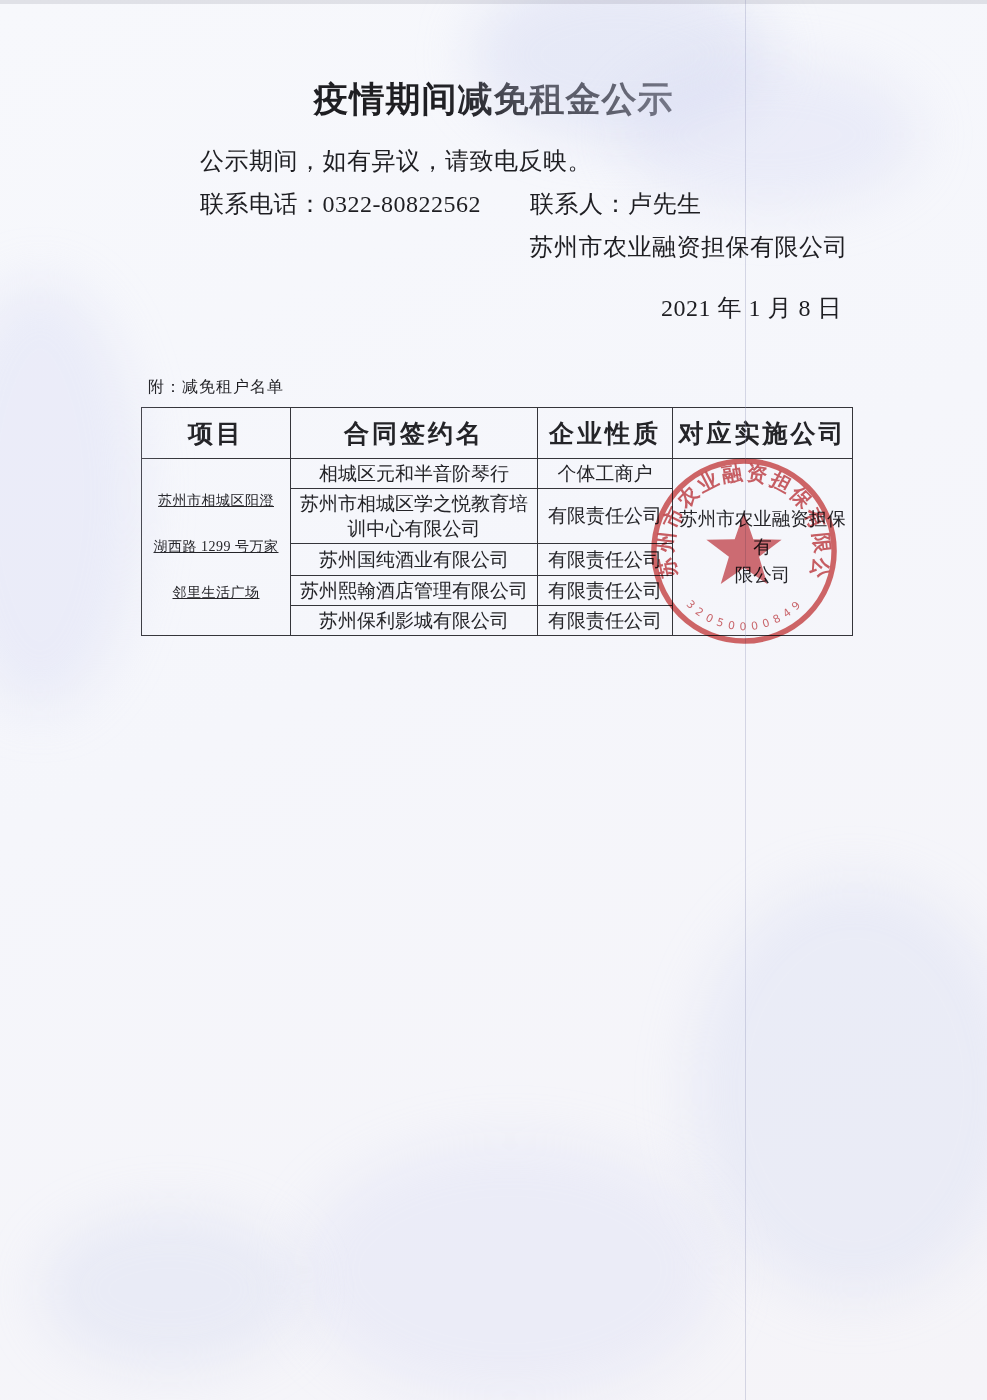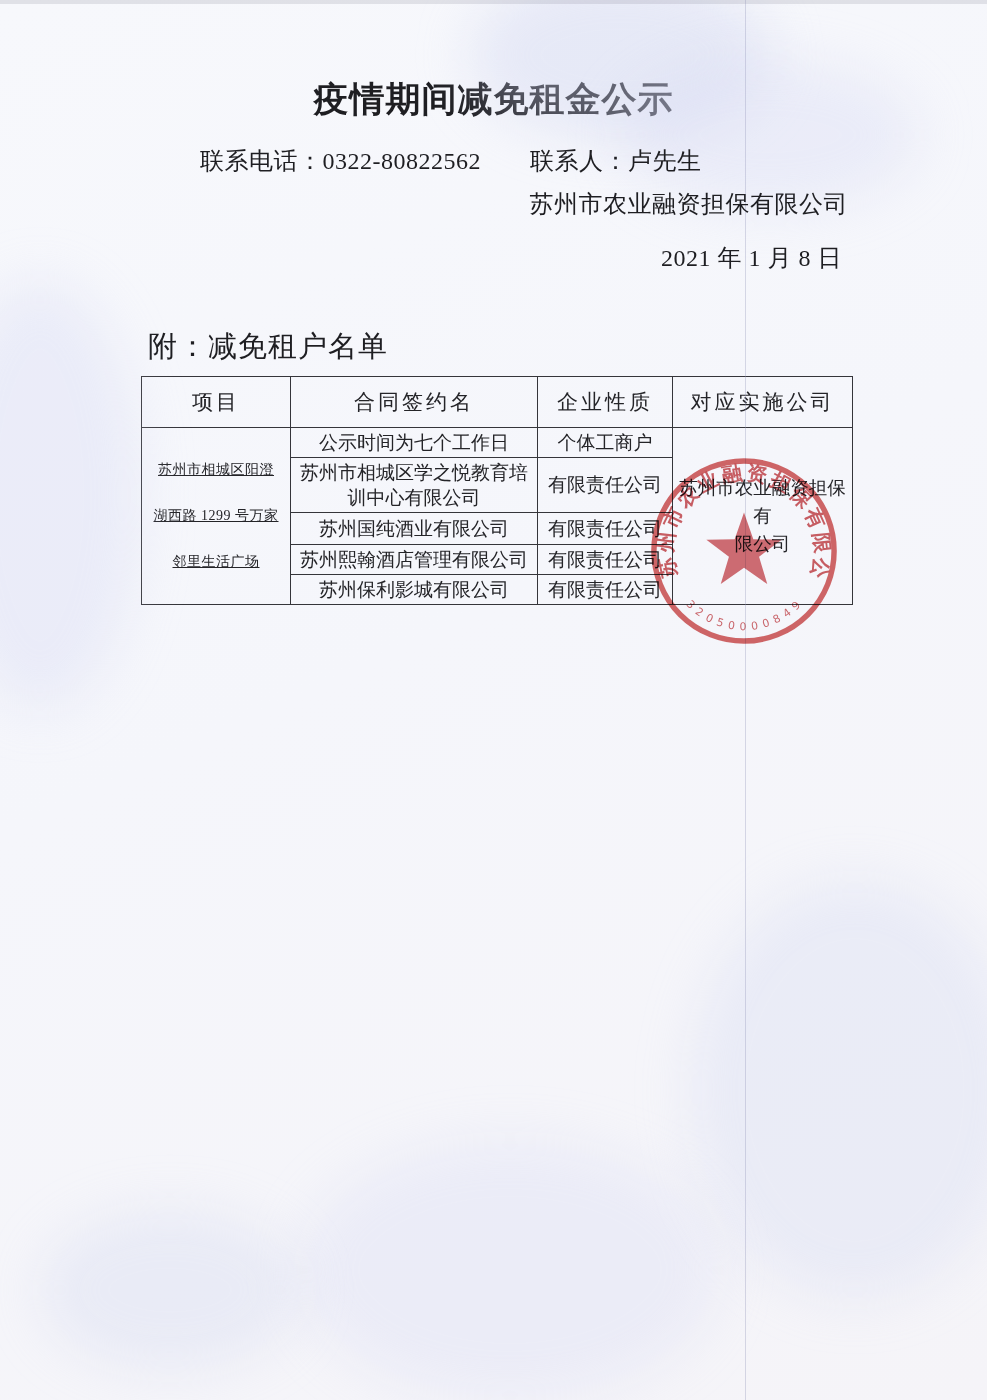--- a/index.html
+++ b/index.html
@@ -40,46 +40,46 @@
   }
   .content{
     position:relative;
     margin:14px 139px 0 152px; 
     font-size:24px;
     line-height:43px;
     letter-spacing:.5px;
   }
   .para{margin:0;text-indent:2em;text-align:justify;}
   .sign-line{margin:0;text-align:right;}
-  .sign-date{margin-top:11px;padding-right:6px;}
+  .sign-date{margin-top:18px;padding-right:6px;}
 
   .attachment-label{
     margin:47px 0 0 148px;
-    font-size:29px;
+    font-size:16px;
     letter-spacing:1px;
   }
   table.tenant{
     margin:9px 0 0 141px;
     width:711px;
     border-collapse:collapse;
     table-layout:fixed;
     font-size:19px;
     color:#242428;
   }
   table.tenant th,table.tenant td{
     border:1.4px solid #35353a;
     text-align:center;
     vertical-align:middle;
     padding:2px 4px;
     overflow:hidden;
   }
   table.tenant th{
     height:46px;
-    font-size:21px;
-    font-weight:normal;
+    font-size:25px;
+    font-weight:bold;
     letter-spacing:3px;
   }
   .col-project-w{width:149px;}
   .col-contract-w{width:247px;}
   .col-type-w{width:135px;}
   .col-company-w{width:180px;}
   td.project-cell{
     white-space:pre-line;
     line-height:46px;
     font-size:14px;
@@ -114,20 +114,21 @@
   <div class="smudge s3"></div>
   <div class="smudge s4"></div>
   <div class="smudge s5"></div>
   <div class="smudge s6"></div>
   <div class="top-edge"></div>
   <div class="fold-line"></div>
 
   <h1 class="doc-title">疫情期间减免租金公示</h1>
 
   <div class="content">
+    <p class="para">公示期间，如有异议，请致电反映。</p>
     <p class="para">联系电话：0322-80822562　　联系人：卢先生</p>
     <p class="sign-line">苏州市农业融资担保有限公司</p>
     <p class="sign-line sign-date">2021 年 1 月 8 日</p>
   </div>
 
   <svg class="seal" viewBox="0 0 200 200">
     <circle cx="100" cy="100" r="91" fill="none" stroke="#cc4343" stroke-width="5.5" opacity=".88"></circle>
     <polygon points="100,61 109.4,88.1 138,88.6 115.2,105.9 123.5,133.4 100,117 76.5,133.4 84.8,105.9 62,88.6 90.6,88.1" fill="#c74046" opacity=".82"></polygon>
     <defs>
       <path id="arcTop" d="M 32.3 124.6 A 72 72 0 1 1 167.7 124.6" fill="none"></path>
@@ -156,21 +157,21 @@
         <th>合同签约名</th>
         <th>企业性质</th>
         <th>对应实施公司</th>
       </tr>
     </thead>
     <tbody>
         <tr style="height: 28px;">
           <td rowspan="5" class="project-cell">苏州市相城区阳澄
 湖西路 1299 号万家
 邻里生活广场</td>
-          <td class="contract-cell">公示时间为七个工作日</td>
+          <td class="contract-cell">相城区元和半音阶琴行</td>
           <td class="type-cell">个体工商户</td>
           <td rowspan="5" class="company-cell">苏州市农业融资担保有
 限公司</td>
         </tr>
         <tr style="height: 54px;">
           <td class="contract-cell">苏州市相城区学之悦教育培训中心有限公司</td>
           <td class="type-cell">有限责任公司</td>
         </tr>
         <tr style="height: 32px;">
           <td class="contract-cell">苏州国纯酒业有限公司</td>

